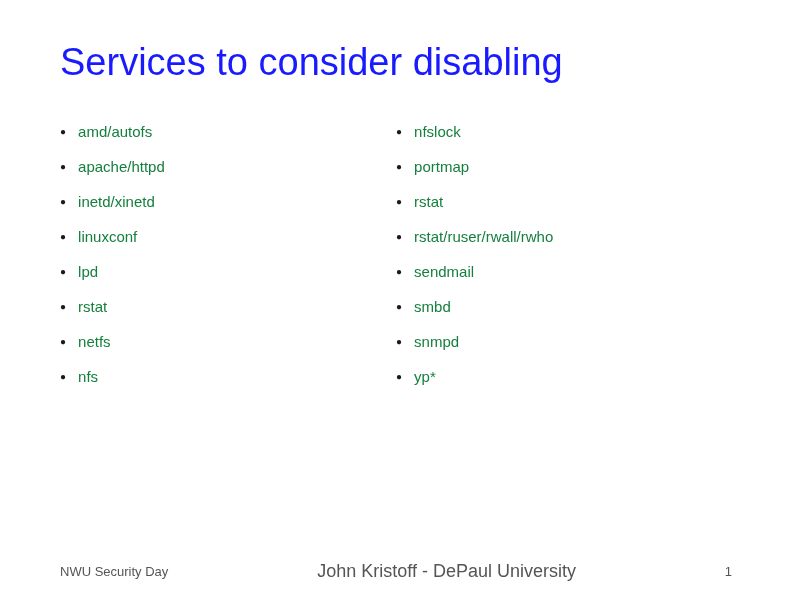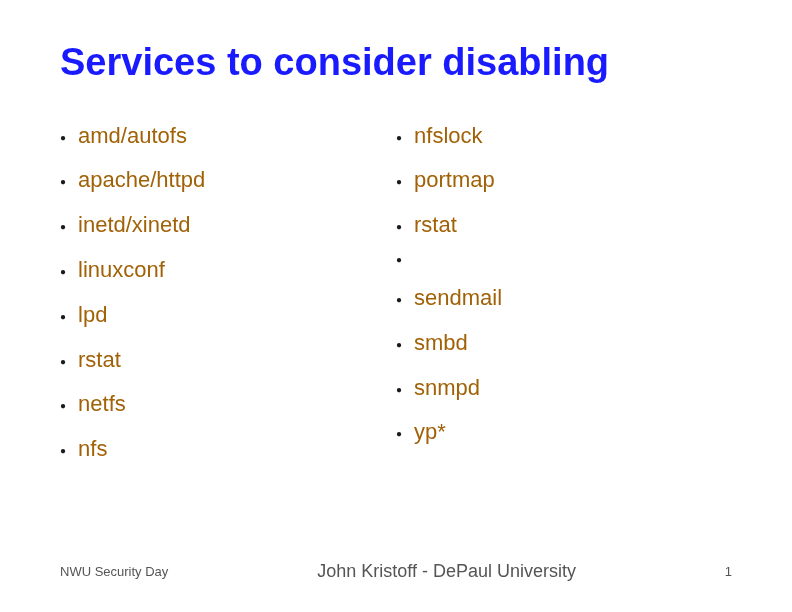--- a/index.html
+++ b/index.html
@@ -21,21 +21,21 @@
       width: 792px;
       height: 612px;
       background: #ffffff;
       padding: 40px 60px 30px 60px;
       display: flex;
       flex-direction: column;
     }
 
     .title {
       font-size: 38px;
-      font-weight: bold;
+      font-weight: normal;
       color: #1a1aff;
       margin-bottom: 28px;
       line-height: 1.2;
     }
 
     .content {
       display: flex;
       flex-direction: row;
       flex: 1;
       gap: 0;
@@ -60,22 +60,22 @@
     .bullet {
       color: #1a1a1a;
       font-size: 10px;
       margin-right: 12px;
       flex-shrink: 0;
       position: relative;
       top: -2px;
     }
 
     .item-text {
-      font-size: 22px;
-      color: #a16207;
+      font-size: 15px;
+      color: #15803d;
     }
 
     .footer {
       display: flex;
       flex-direction: row;
       justify-content: space-between;
       align-items: center;
       padding-top: 10px;
       border-top: none;
       margin-top: 8px;
@@ -148,20 +148,21 @@
         <div class="list-item">
           <span class="bullet">●</span>
           <span class="item-text">portmap</span>
         </div>
         <div class="list-item">
           <span class="bullet">●</span>
           <span class="item-text">rstat</span>
         </div>
         <div class="list-item">
           <span class="bullet">●</span>
+          <span class="item-text">rstat/ruser/rwall/rwho</span>
         </div>
         <div class="list-item">
           <span class="bullet">●</span>
           <span class="item-text">sendmail</span>
         </div>
         <div class="list-item">
           <span class="bullet">●</span>
           <span class="item-text">smbd</span>
         </div>
         <div class="list-item">

